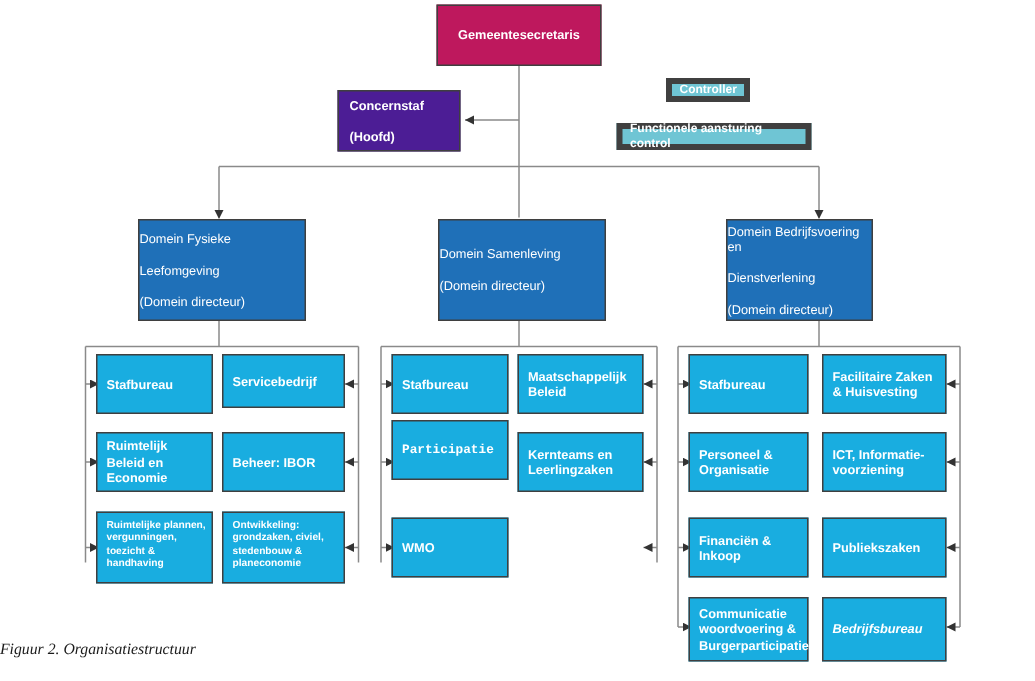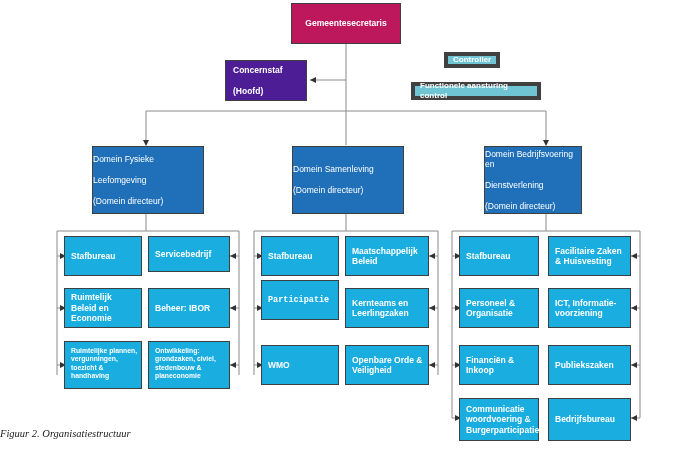--- a/index.html
+++ b/index.html
@@ -240,23 +240,20 @@
   <div class="node n-unit" style="left:261px; top:280px; width:78px; height:40px;font-family:Liberation Mono, monospace;">
     <span>Participatie</span>
   </div>
   <div class="node n-unit" style="left:345px; top:288px; width:84px; height:40px;">
     <span>Kernteams en Leerlingzaken</span>
   </div>
 
   <div class="node n-unit" style="left:261px; top:345px; width:78px; height:40px;">
     <span>WMO</span>
   </div>
-  <div class="node n-unit" style="left:345px; top:345px; width:84px; height:40px;">
-    <span>Openbare Orde &amp; Veiligheid</span>
-  </div>
 
   <div class="node n-unit" style="left:459px; top:236px; width:80px; height:40px;">
     <span>Stafbureau</span>
   </div>
   <div class="node n-unit" style="left:548px; top:236px; width:83px; height:40px;">
     <span>Facilitaire Zaken &amp; Huisvesting</span>
   </div>
 
   <div class="node n-unit" style="left:459px; top:288px; width:80px; height:40px;">
     <span>Personeel &amp; Organisatie</span>
@@ -268,19 +265,19 @@
   <div class="node n-unit" style="left:459px; top:345px; width:80px; height:40px;">
     <span>Financiën &amp; Inkoop</span>
   </div>
   <div class="node n-unit" style="left:548px; top:345px; width:83px; height:40px;">
     <span>Publiekszaken</span>
   </div>
 
   <div class="node n-unit" style="left:459px; top:398px; width:80px; height:43px;">
     <span>Communicatie woordvoering &amp; Burgerparticipatie</span>
   </div>
-  <div class="node n-unit" style="left:548px; top:398px; width:83px; height:43px;">
+  <div class="node n-unit" style="left:548px; top:398px; width:83px; height:43px;font-style:italic;">
     <span>Bedrijfsbureau</span>
   </div>
 
   <div class="caption">Figuur 2. Organisatiestructuur</div>
 
 </div>
 
 </body></html>

